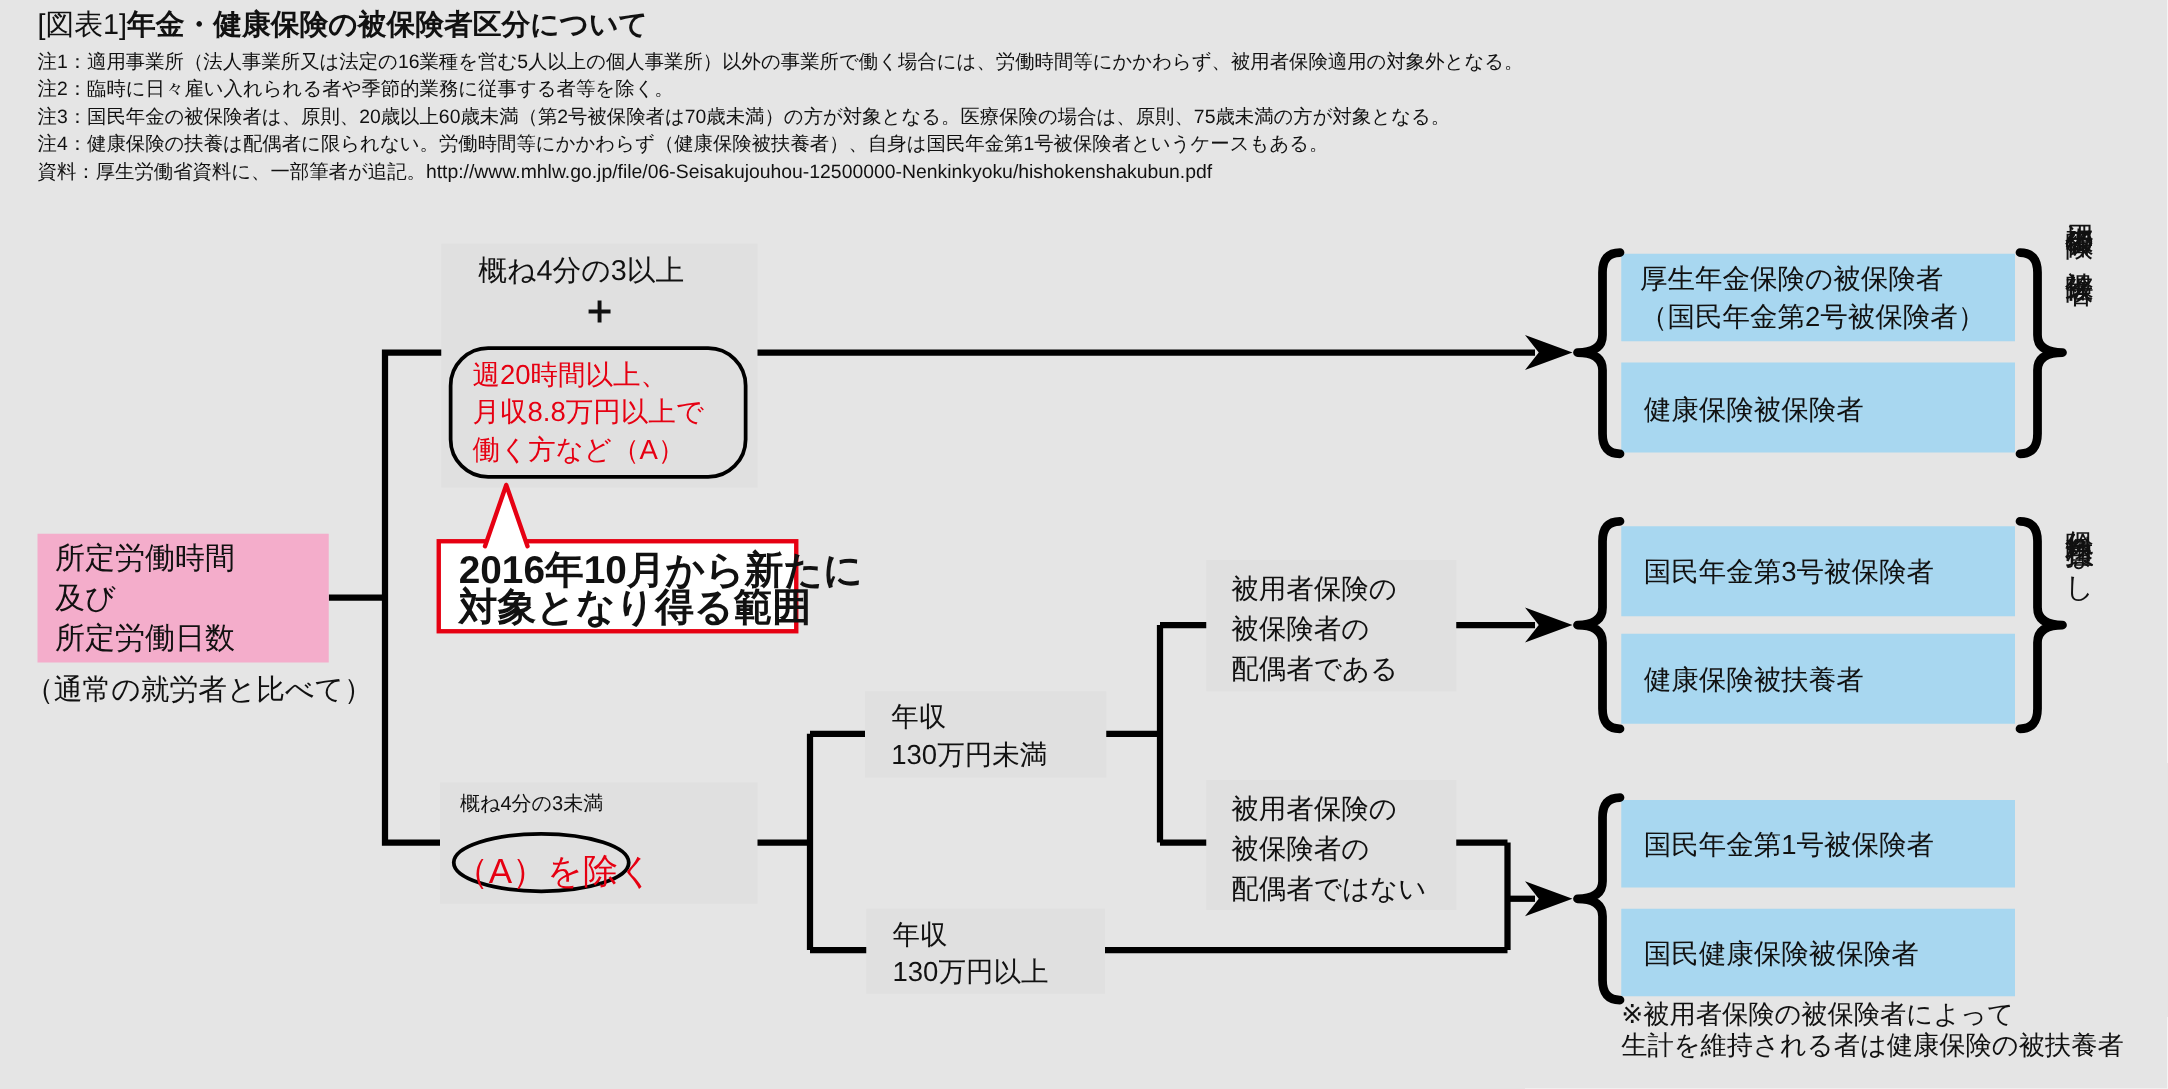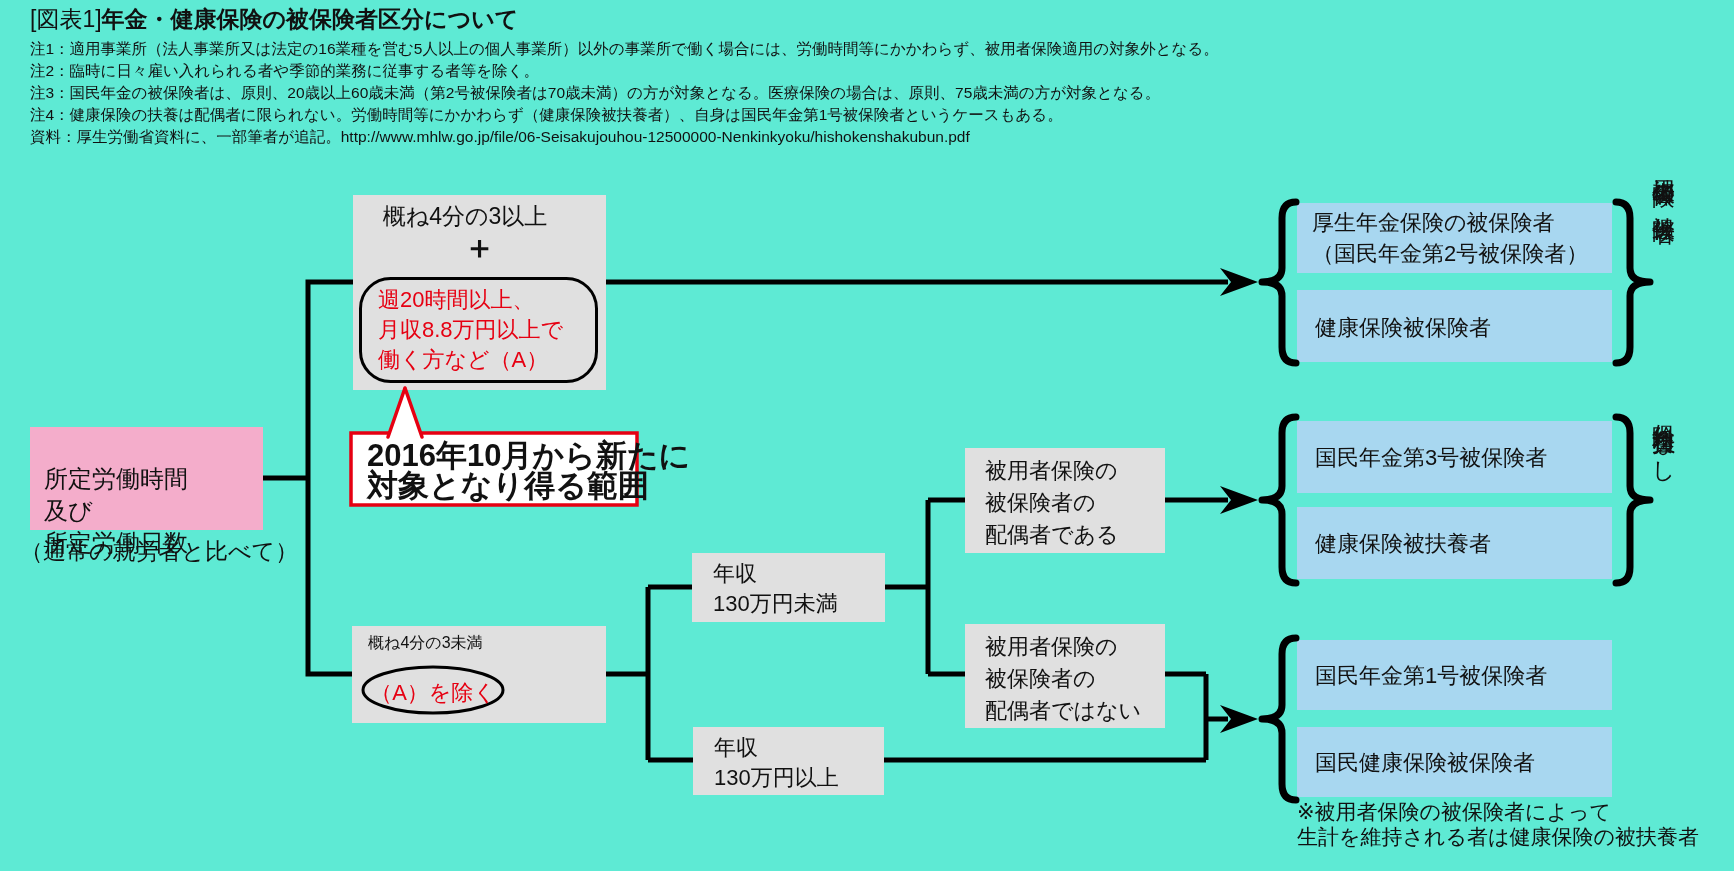--- a/index.html
+++ b/index.html
@@ -1,31 +1,31 @@
 <!DOCTYPE html>
 <html><head>
 <meta charset="utf-8">
 <style>
   html,body{margin:0;padding:0;background:#fff;}
   body{font-family:"Liberation Sans","DejaVu Sans",sans-serif;color:#111;}
-  .stage{position:relative;width:1734px;height:871px;background:#5eead4;overflow:hidden;}
+  .stage{position:relative;width:1734px;height:871px;background:#e5e5e5;overflow:hidden;}
   svg.layer{position:absolute;left:0;top:0;z-index:0;}
   .txt{position:absolute;z-index:2;white-space:nowrap;}
   .title{left:30px;top:4px;font-size:23px;}
   .title .tag{font-weight:normal;}
   .title .main{font-weight:bold;}
   .note{left:30px;font-size:15.5px;color:#111;}
-  .pinktxt{left:44px;top:431px;font-size:24px;line-height:32px;margin-top:32px;}
+  .pinktxt{left:44px;top:431px;font-size:24px;line-height:32px;}
   .caption{left:20px;top:536px;font-size:23px;}
   .upper-label{left:353px;top:201px;width:224px;text-align:center;font-size:23px;}
   .plus{left:353px;top:226px;width:253px;text-align:center;font-size:32px;font-weight:bold;}
   .cond{left:378px;top:285px;font-size:22px;line-height:30px;color:#E60012;}
   .callout-txt{left:367px;top:441px;font-size:31px;line-height:30px;font-weight:600;}
   .lower-label{left:368px;top:633px;font-size:16px;}
-  .oval-txt{left:363px;top:678px;width:140px;text-align:center;font-size:22px;color:#E60012;}
+  .oval-txt{left:363px;top:678px;width:140px;text-align:left;font-size:28px;color:#E60012;}
   .inc1{left:713px;top:559px;font-size:22px;line-height:30px;}
   .inc2{left:714px;top:733px;font-size:22px;line-height:30px;}
   .sp1{left:985px;top:455px;font-size:22px;line-height:32px;}
   .sp2{left:985px;top:631px;font-size:22px;line-height:32px;}
   .bluetxt{font-size:22px;line-height:31px;}
   .g1b1{left:1312px;top:207px;}
   .g1b2{left:1315px;top:312px;}
   .g2b1{left:1315px;top:442px;}
   .g2b2{left:1315px;top:528px;}
   .g3b1{left:1315px;top:660px;}

